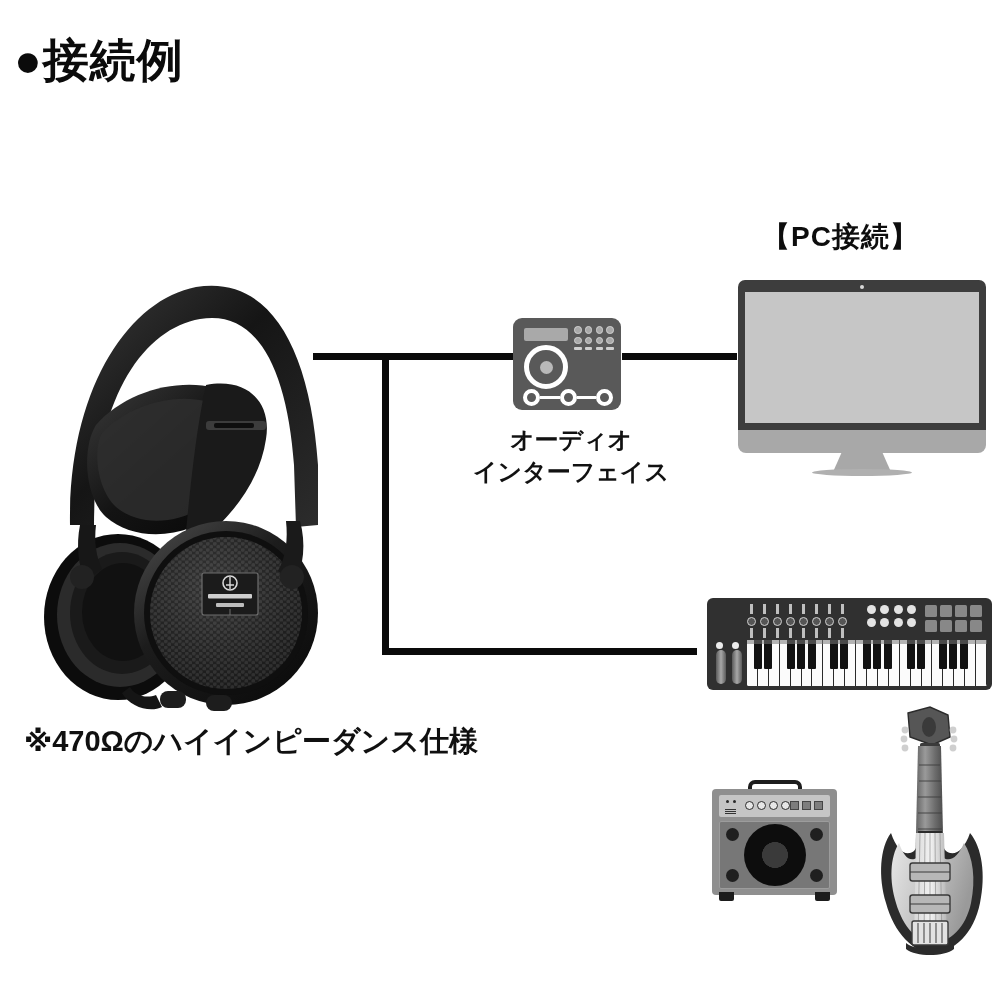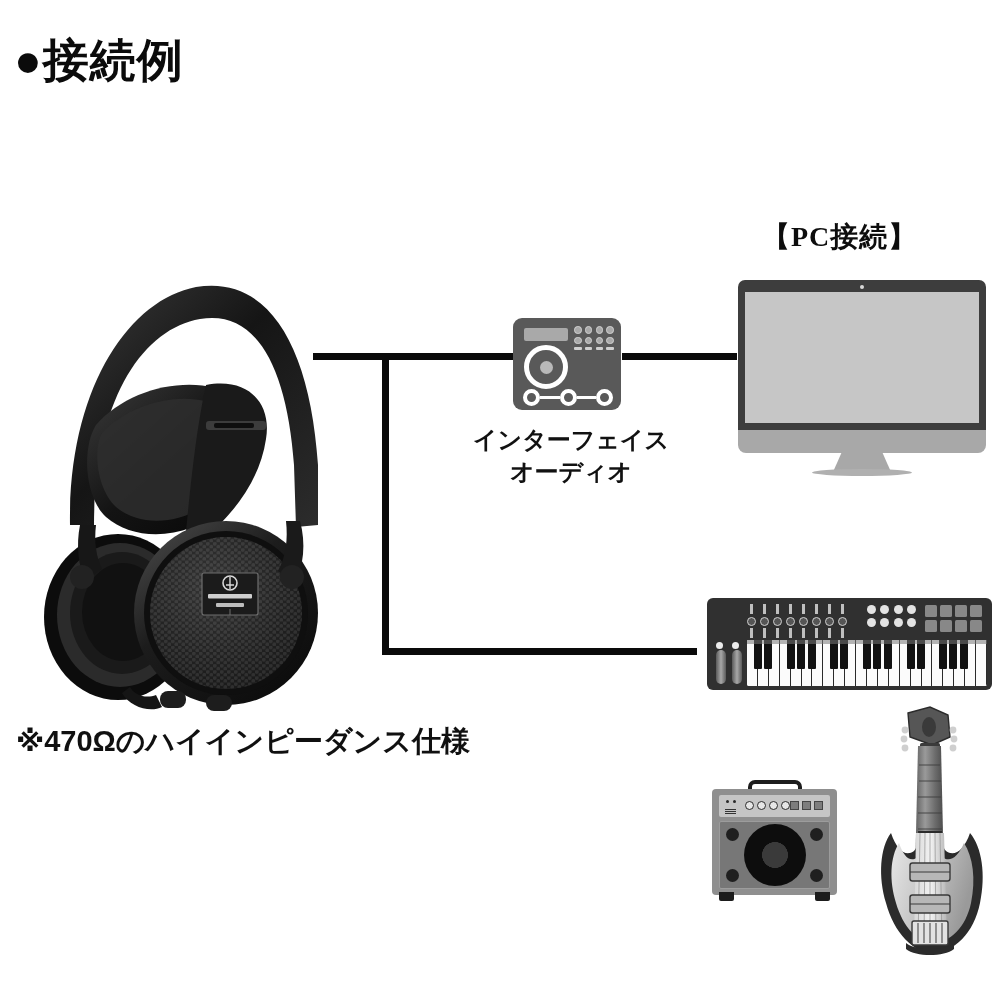--- a/index.html
+++ b/index.html
@@ -15,36 +15,36 @@
   .title {
     position: absolute; left: 14px; top: 30px;
     font-size: 46px; font-weight: 700; color: #0b0b0b;
     letter-spacing: 1px; white-space: nowrap;
   }
 
   
   .heading {
     position: absolute;
     font-size: 28px; font-weight: 700; color: #0d0d0d;
-    white-space: nowrap; letter-spacing: 1px; font-family: Liberation Serif, serif;
+    white-space: nowrap; letter-spacing: 1px;
   }
   #pc-heading { left: 762px; top: 218px; }
   #audio-heading { left: 700px; top: 543px; }
 
   
   .caption {
     position: absolute;
     font-size: 24px; font-weight: 700; color: #111;
     text-align: center; line-height: 1.34; white-space: nowrap;
   }
   #iface-caption { left: 456px; top: 424px; width: 230px; }
   #amp-caption   { left: 705px; top: 908px; width: 140px; font-size: 26px; }
 
   #impedance-note {
-    position: absolute; left: 16px; top: 722px;
+    position: absolute; left: 24px; top: 722px;
     font-size: 29px; font-weight: 700; color: #101010;
     letter-spacing: 0px; white-space: nowrap;
   }
 
   
   .wire { position: absolute; background: #0a0a0a; }
   #wire-top       { left: 313px; top: 353px; width: 235px; height: 7px; }
   #wire-vert      { left: 382px; top: 353px; width: 7px;  height: 302px; }
   #wire-bottom    { left: 382px; top: 648px; width: 315px; height: 7px; }
   #wire-iface-pc  { left: 622px; top: 353px; width: 115px; height: 7px; }
@@ -388,22 +388,22 @@
     </div>
     <div class="ai-jacks">
       <div class="ai-jack"></div>
       <div class="ai-jacklink"></div>
       <div class="ai-jack"></div>
       <div class="ai-jacklink"></div>
       <div class="ai-jack"></div>
     </div>
   </div>
   <div class="caption" id="iface-caption">
+    <div>オーディオ</div>
     <div>インターフェイス</div>
-    <div>オーディオ</div>
   </div>
 
   <div class="heading" id="pc-heading">【PC接続】</div>
 
   <div id="monitor">
     <div class="mon-bezel">
       <div class="mon-cam"></div>
       <div class="mon-screen"></div>
     </div>
     <div class="mon-chin"></div>

